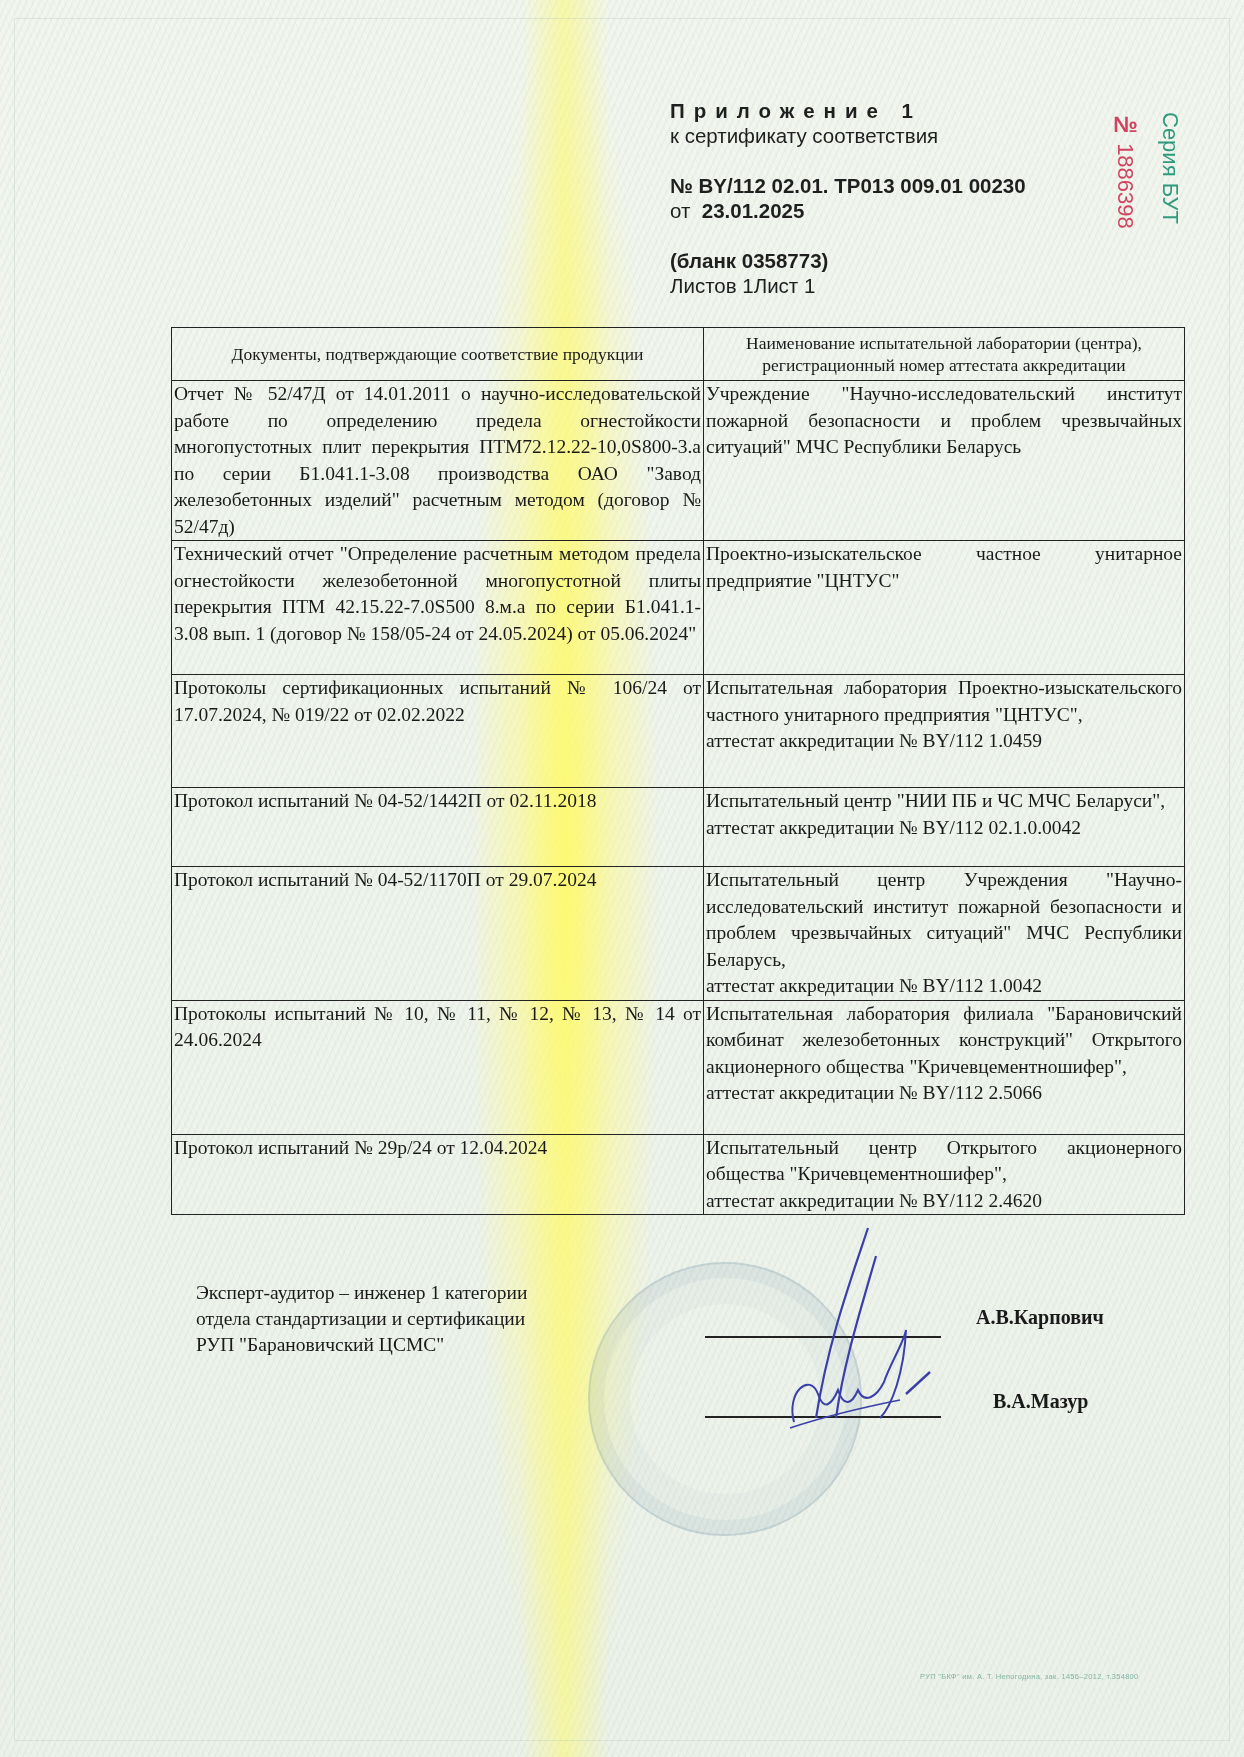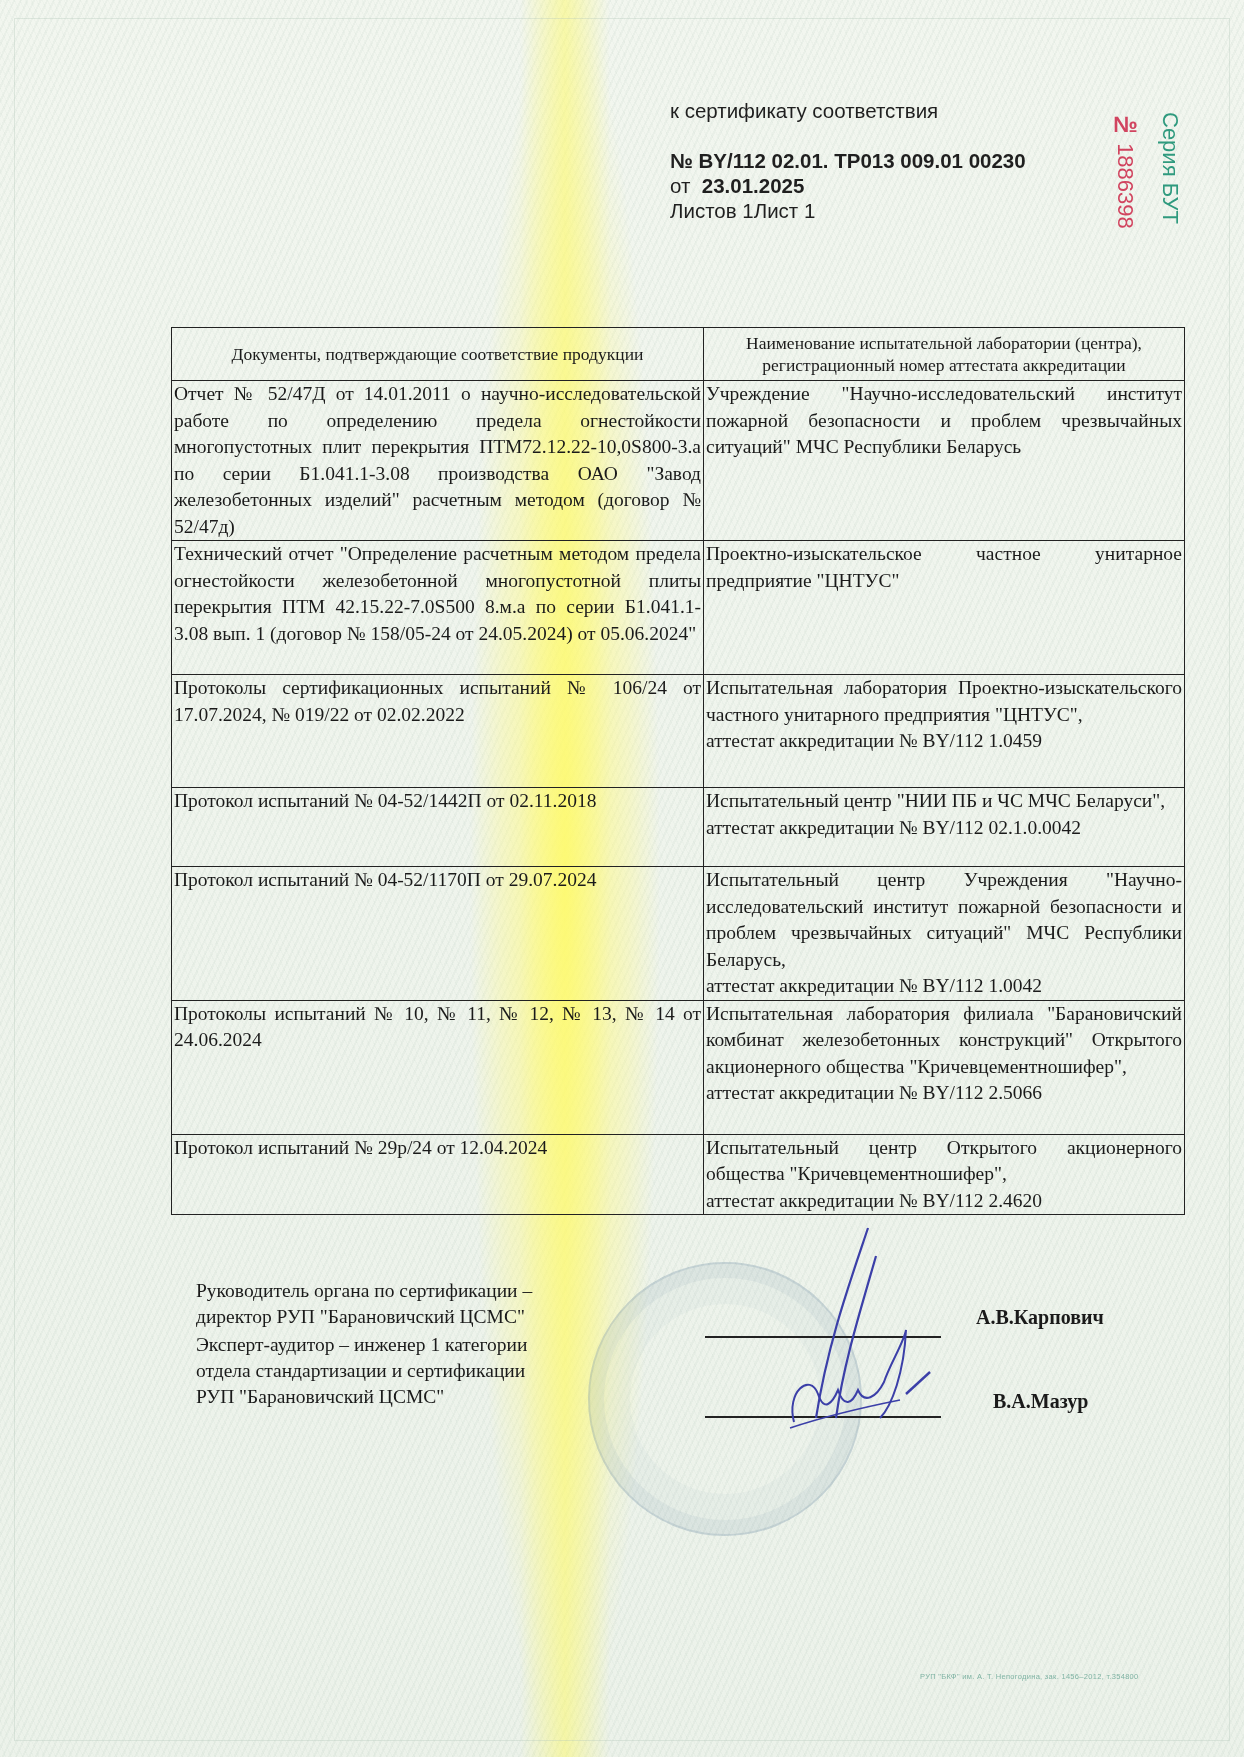--- a/index.html
+++ b/index.html
@@ -78,26 +78,28 @@
 </style>
 </head>
 <body>
 
 <div class="bg-pattern"></div>
 <div class="yellow-band"></div>
 <div class="yellow-band2"></div>
 <div class="border-frame"></div>
 
 <div class="header-block">
+  <div class="title">Приложение 1</div>
   <div>к сертификату соответствия</div>
   <div class="bold">№ BY/112 02.01. ТР013 009.01 00230</div>
   <div>
     <span>от</span>&nbsp;
     <span class="bold">23.01.2025</span>
   </div>
+  <div class="bold">(бланк 0358773)</div>
   <div class="sheets-row">
     <span>Листов 1</span>
     <span>Лист 1</span>
   </div>
 </div>
 
 <div class="serial-col serial-series">Серия БУТ</div>
 <div class="serial-col serial-number">
   <span class="no">№</span>&nbsp;<span>1886398</span>
 </div>
@@ -156,24 +158,20 @@
         <span class="line">Испытательный центр Открытого акционерного общества "Кричевцементношифер",</span>
         <span class="line">аттестат аккредитации № BY/112 2.4620</span>
       </td>
     </tr>
   </tbody>
 </table>
 
 <div class="stamp"></div>
 
 <div class="sign-block">
-  <div>
-    <div>Руководитель органа по сертификации –</div>
-    <div>директор РУП "Барановичский ЦСМС"</div>
-  </div>
   <div class="p2">
     <div>Эксперт-аудитор – инженер 1 категории</div>
     <div>отдела стандартизации и сертификации</div>
     <div>РУП "Барановичский ЦСМС"</div>
   </div>
 </div>
 
 <div class="sign-line" style="left:705px; top:1336px; width:236px;"></div>
 <div class="sign-line" style="left:705px; top:1416px; width:236px;"></div>
 

